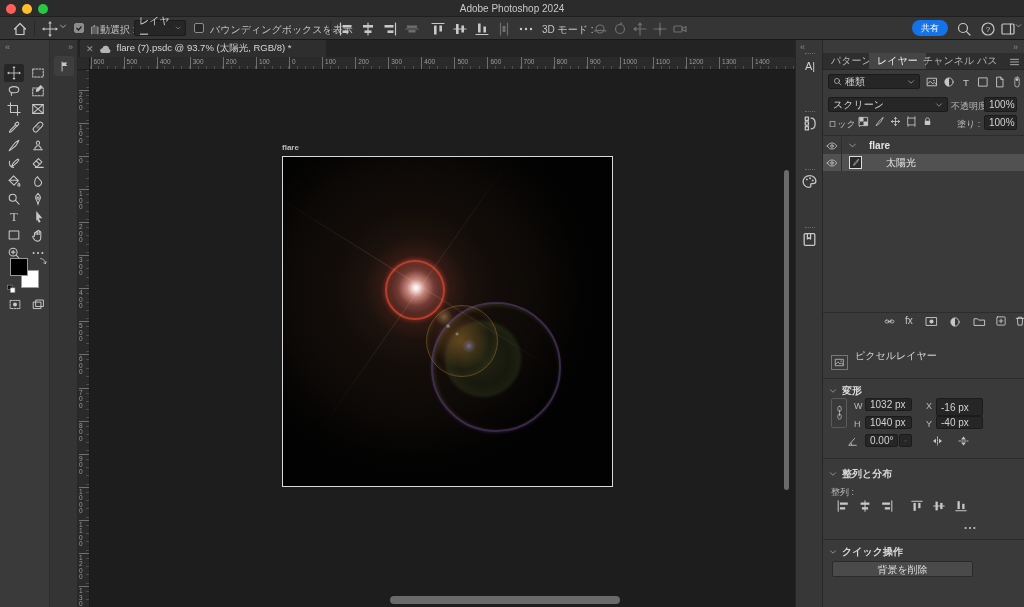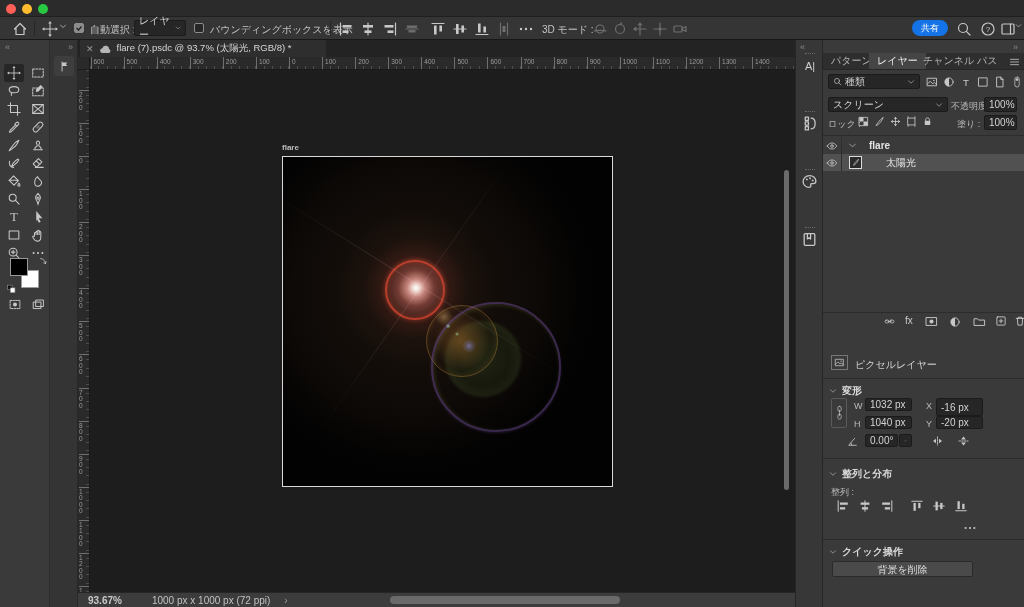--- a/index.html
+++ b/index.html
@@ -63,20 +63,21 @@
 #rmbg{left:9px;top:521px;width:141px;height:16px;background:#4a4a4a;border:1px solid #2a2a2a;border-radius:2px;text-align:center;line-height:15px;color:#dedede}
 .grip{position:absolute;left:9px;width:10px;height:2px;border-top:1px dotted #6a6a6a}
 </style>
 </head>
 <body>
 
 <div class="abs" id="titlebar">
   <div class="abs light" style="left:6px;background:#ff5f57"></div>
   <div class="abs light" style="left:22px;background:#febc2e"></div>
   <div class="abs light" style="left:38px;background:#28c840"></div>
+  <div class="abs" id="ttl">Adobe Photoshop 2024</div>
 </div>
 
 <div class="abs" id="optbar">
   <div class="abs oic" style="left:12px">
       <svg viewBox="0 0 16 16">
         <path class="icn" d="M2.5 8L8 2.5 13.5 8M4 7v6.5h8V7"></path>
       </svg>
     </div>
   <div class="abs osep" style="left:34px"></div>
   <div class="abs oic" style="left:42px">
@@ -516,25 +517,20 @@
         radial-gradient(circle at 165px 169px, rgba(140,255,220,.9) 0px, transparent 2.5px),
         radial-gradient(circle at 174px 177px, rgba(150,255,230,.8) 0px, transparent 2px)"></div>
       <div class="fl" style="left:102px;top:103px;width:60px;height:60px;border:2px solid rgba(215,70,48,.8);box-shadow:0 0 5px rgba(215,70,48,.55), inset 0 0 5px rgba(215,70,48,.45)"></div>
       <div class="fl" style="left:143px;top:148px;width:72px;height:72px;border:1.5px solid rgba(220,160,70,.35);box-shadow:inset 0 0 8px rgba(220,160,70,.15)"></div>
       <div class="fl" style="left:148px;top:145px;width:130px;height:130px;border:2px solid rgba(135,95,185,.4);box-shadow:inset 1px 1px 4px rgba(190,200,90,.18), 0 1px 3px rgba(150,100,200,.2)"></div>
       <div class="abs" style="left:-35px;top:126px;width:336px;height:1px;background:linear-gradient(90deg,transparent,rgba(255,220,210,.14),transparent);transform:rotate(32deg)"></div>
       <div class="abs" style="left:-35px;top:136px;width:336px;height:1px;background:linear-gradient(90deg,transparent,rgba(255,230,220,.10),transparent);transform:rotate(-55deg)"></div>
     </div>
   </div>
   <div class="abs" id="vscroll"></div>
-  <div class="abs" id="statusbar">
-    <span style="margin-left:10px;font-weight:bold">93.67%</span>
-    <span style="margin-left:30px;color:#c2c2c2">1000 px x 1000 px (72 ppi)</span>
-    <span style="margin-left:14px;color:#9a9a9a">›</span>
-  </div>
   <div class="abs" id="hscroll"></div>
 </div>
 
 <div class="abs" id="rightstrip">
   <div class="abs" style="left:4px;top:2px;color:#8a8a8a;font-size:9px">«</div>
   <div class="grip" style="top:13px"></div>
   <div class="abs" style="left:5px;top:17px;width:18px;height:18px;display:flex;align-items:center;justify-content:center;color:#cfcfcf;font-size:11px">A|</div>
   <div class="grip" style="top:71px"></div>
   <div class="abs" style="left:5px;top:75px">
       <svg width="17" height="17" viewBox="0 0 16 16">
@@ -759,21 +755,21 @@
 
   <div class="abs" style="left:8px;top:315px;width:17px;height:15px;border:1px solid #777;display:flex;align-items:center;justify-content:center">
     <svg width="11" height="9" viewBox="0 0 16 14">
         <g class="icn">
           <rect x="2" y="2" width="12" height="10"></rect>
           <path d="M2 9.5L5.5 6 9 9.5l2-2 3 3"></path>
         </g>
         <circle class="fil" cx="10.5" cy="5" r="1"></circle>
       </svg>
   </div>
-  <div class="abs" style="left:32px;top:318px;color:#d6d6d6">ピクセルレイヤー</div>
+  <div class="abs" style="left:32px;top:309px;color:#d6d6d6">ピクセルレイヤー</div>
   <div class="divl" style="top:338px"></div>
   <div class="sect" style="left:6px;top:344px">
     <svg width="8" height="8" viewBox="0 0 16 16">
         <path class="icn" d="M3 5.5l5 5 5-5"></path>
       </svg>
     <span>変形</span>
   </div>
   <div class="abs" style="left:8px;top:358px;width:16px;height:30px;border:1px solid #5a5a5a;border-radius:2px;display:flex;align-items:center;justify-content:center">
     <svg width="9" height="18" viewBox="0 0 16 30">
         <g class="icn">
@@ -790,21 +786,21 @@
   <div class="plabel" style="left:103px;top:361px">X</div>
   <div class="inbox" style="left:113px;top:358px;width:47px;height:18px">
       <span>-16 px</span>
     </div>
   <div class="plabel" style="left:31px;top:379px">H</div>
   <div class="inbox" style="left:42px;top:376px;width:47px;height:13px">
       <span>1040 px</span>
     </div>
   <div class="plabel" style="left:103px;top:379px">Y</div>
   <div class="inbox" style="left:113px;top:376px;width:47px;height:13px">
-      <span>-20 px</span>
+      <span>-40 px</span>
     </div>
   <div class="abs" style="left:24px;top:396px">
       <svg width="11" height="11" viewBox="0 0 16 16">
         <path class="icn" d="M13.5 13.5H2.5L11 3.5M7 13.5a5 5 0 00-1.3-3.3"></path>
       </svg>
     </div>
   <div class="inbox" style="left:42px;top:394px;width:33px;height:13px">
       <span>0.00°</span>
     </div>
   <div class="inbox" style="left:76px;top:394px;width:13px;height:13px;justify-content:center">

